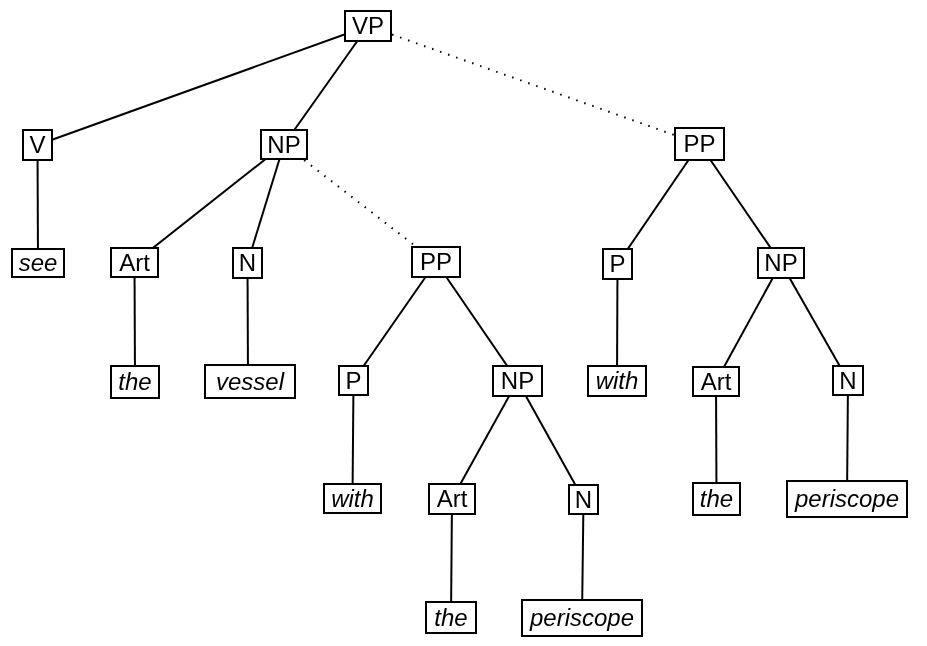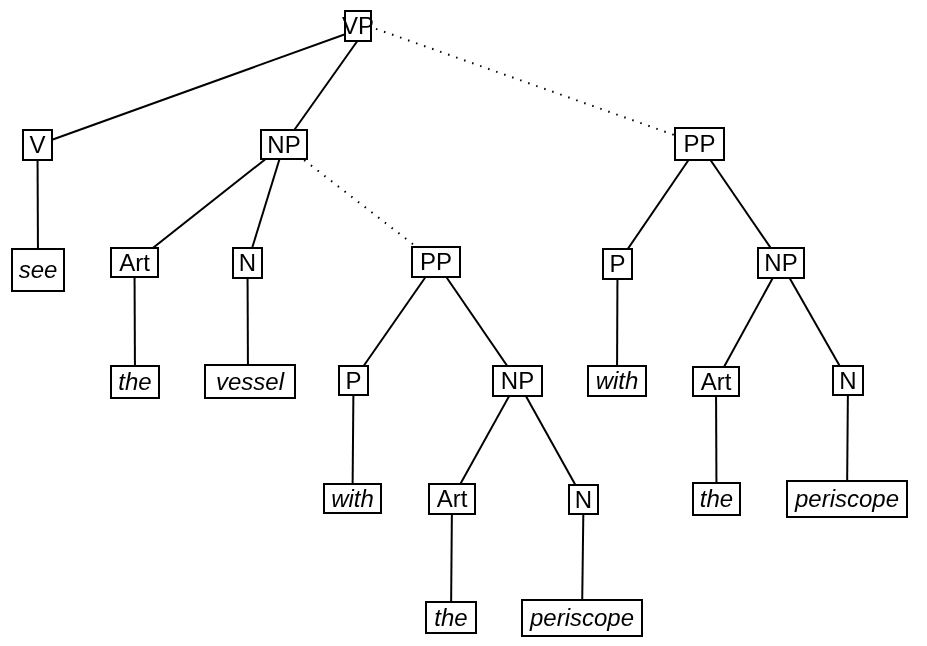--- a/index.html
+++ b/index.html
@@ -63,25 +63,25 @@
       <line x1="583.5" y1="499.5" x2="582" y2="618" stroke="#000000" stroke-width="2"></line>
       <line x1="699.5" y1="144" x2="617.5" y2="264" stroke="#000000" stroke-width="2"></line>
       <line x1="699.5" y1="144" x2="781" y2="263" stroke="#000000" stroke-width="2"></line>
       <line x1="617.5" y1="264" x2="617" y2="381" stroke="#000000" stroke-width="2"></line>
       <line x1="781" y1="263" x2="716" y2="381.5" stroke="#000000" stroke-width="2"></line>
       <line x1="781" y1="263" x2="848" y2="380.5" stroke="#000000" stroke-width="2"></line>
       <line x1="716" y1="381.5" x2="716.5" y2="499" stroke="#000000" stroke-width="2"></line>
       <line x1="848" y1="380.5" x2="847" y2="499" stroke="#000000" stroke-width="2"></line>
     </svg>
   <div id="nodes">
-      <div class="node" style="left: 344px; top: 10px; width: 28px; height: 32px;">VP</div>
+      <div class="node" style="left: 344px; top: 10px; width: 48px; height: 32px;">VP</div>
       <div class="node" style="left: 22px; top: 129px; width: 31px; height: 32px;">V</div>
       <div class="node" style="left: 260px; top: 129px; width: 48px; height: 31px;">NP</div>
       <div class="node" style="left: 674px; top: 127px; width: 51px; height: 34px;">PP</div>
-      <div class="node italic" style="left: 11px; top: 248px; width: 54px; height: 44px;">see</div>
+      <div class="node italic" style="left: 11px; top: 248px; width: 54px; height: 30px;">see</div>
       <div class="node" style="left: 110px; top: 247px; width: 49px; height: 31px;">Art</div>
       <div class="node" style="left: 232px; top: 247px; width: 31px; height: 32px;">N</div>
       <div class="node" style="left: 411px; top: 246px; width: 50px; height: 32px;">PP</div>
       <div class="node" style="left: 602px; top: 248px; width: 31px; height: 32px;">P</div>
       <div class="node" style="left: 757px; top: 247px; width: 48px; height: 32px;">NP</div>
       <div class="node italic" style="left: 110px; top: 365px; width: 50px; height: 34px;">the</div>
       <div class="node italic" style="left: 204px; top: 364px; width: 92px; height: 35px;">vessel</div>
       <div class="node" style="left: 338px; top: 365px; width: 31px; height: 31px;">P</div>
       <div class="node" style="left: 492px; top: 365px; width: 51px; height: 32px;">NP</div>
       <div class="node italic" style="left: 587px; top: 365px; width: 60px; height: 32px;">with</div>

